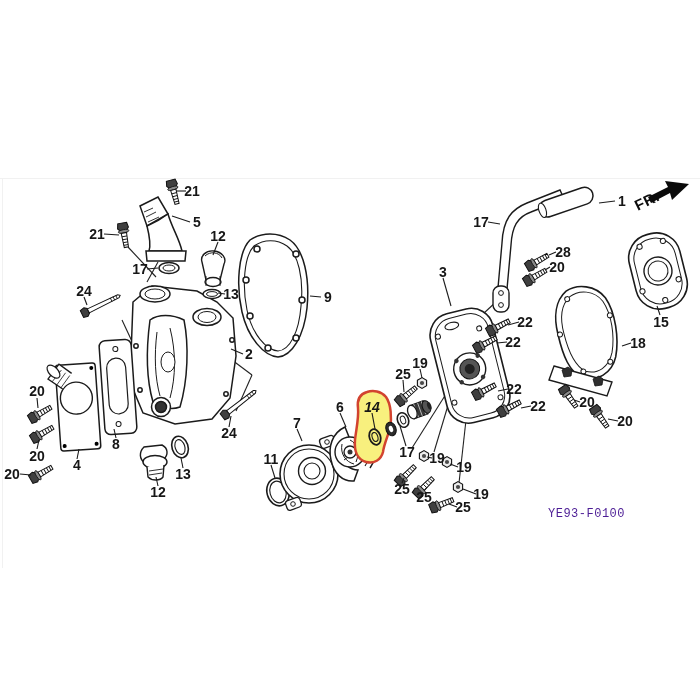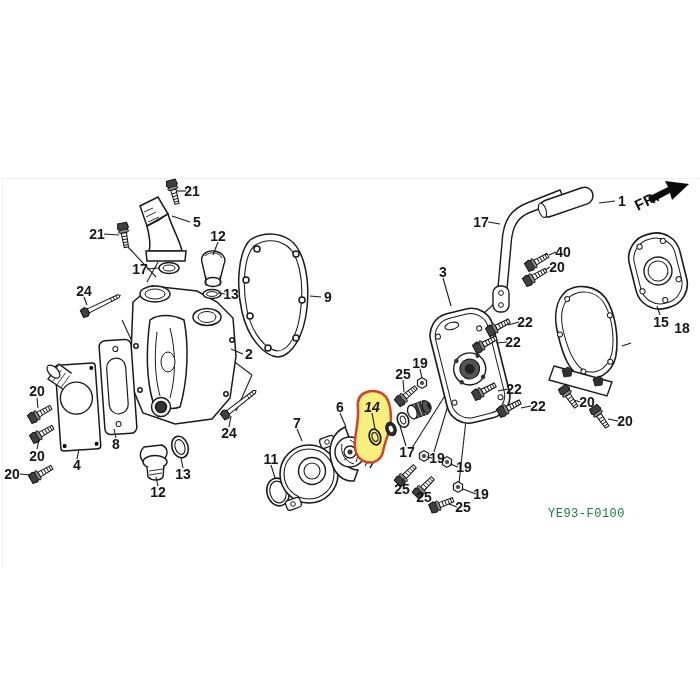--- a/index.html
+++ b/index.html
@@ -6,21 +6,21 @@
   .stage{position:relative;width:700px;height:700px;background:#fff;overflow:hidden;
          font-family:"Liberation Sans",sans-serif;}
   .stage svg{position:absolute;left:0;top:0;}
   .frame-line{position:absolute;background:#f1f1f1;}
   #labels{position:absolute;left:0;top:0;width:700px;height:700px;pointer-events:none;}
   .part-label{position:absolute;transform:translate(-50%,-50%);
       font-weight:bold;font-size:14px;color:#161616;line-height:1;pointer-events:auto;}
   .fr-text{position:absolute;left:634px;top:192px;transform:rotate(-26deg);
       font-weight:bold;font-size:15px;color:#0c0c0c;letter-spacing:0.5px;}
   .code-text{position:absolute;left:548px;top:507px;
-      font-family:"Liberation Mono",monospace;font-size:12px;color:#15803d;letter-spacing:0.5px;}
+      font-family:"Liberation Mono",monospace;font-size:12px;color:#4c1d95;letter-spacing:0.5px;}
 </style>
 </head>
 <body>
 
 <div class="stage">
 
   <div class="frame-line" style="left:0;top:178px;width:700px;height:1px;"></div>
   <div class="frame-line" style="left:2px;top:178px;width:1px;height:390px;"></div>
 
   <svg width="700" height="700" viewBox="0 0 700 700">
@@ -346,18 +346,18 @@
       <span class="part-label" style="left: 463px; top: 507px;">25</span>
       <span class="part-label" style="left: 443px; top: 272px;">3</span>
       <span class="part-label" style="left: 525px; top: 322px;">22</span>
       <span class="part-label" style="left: 513px; top: 342px;">22</span>
       <span class="part-label" style="left: 514px; top: 389px;">22</span>
       <span class="part-label" style="left: 538px; top: 406px;">22</span>
       <span class="part-label" style="left: 587px; top: 402px;">20</span>
       <span class="part-label" style="left: 625px; top: 421px;">20</span>
       <span class="part-label" style="left: 481px; top: 222px; text-align: center;">17</span>
       <span class="part-label" style="left: 622px; top: 201px;">1</span>
-      <span class="part-label" style="left: 563px; top: 252px;">40</span>
+      <span class="part-label" style="left: 563px; top: 252px;">28</span>
       <span class="part-label" style="left: 557px; top: 267px;">20</span>
       <span class="part-label" style="left: 661px; top: 322px; text-align: right;">15</span>
-      <span class="part-label" style="left: 638px; top: 328px; margin-left: 44px;">18</span>
+      <span class="part-label" style="left: 638px; top: 343px;">18</span>
     </div>
 </div>
 
 </body></html>

